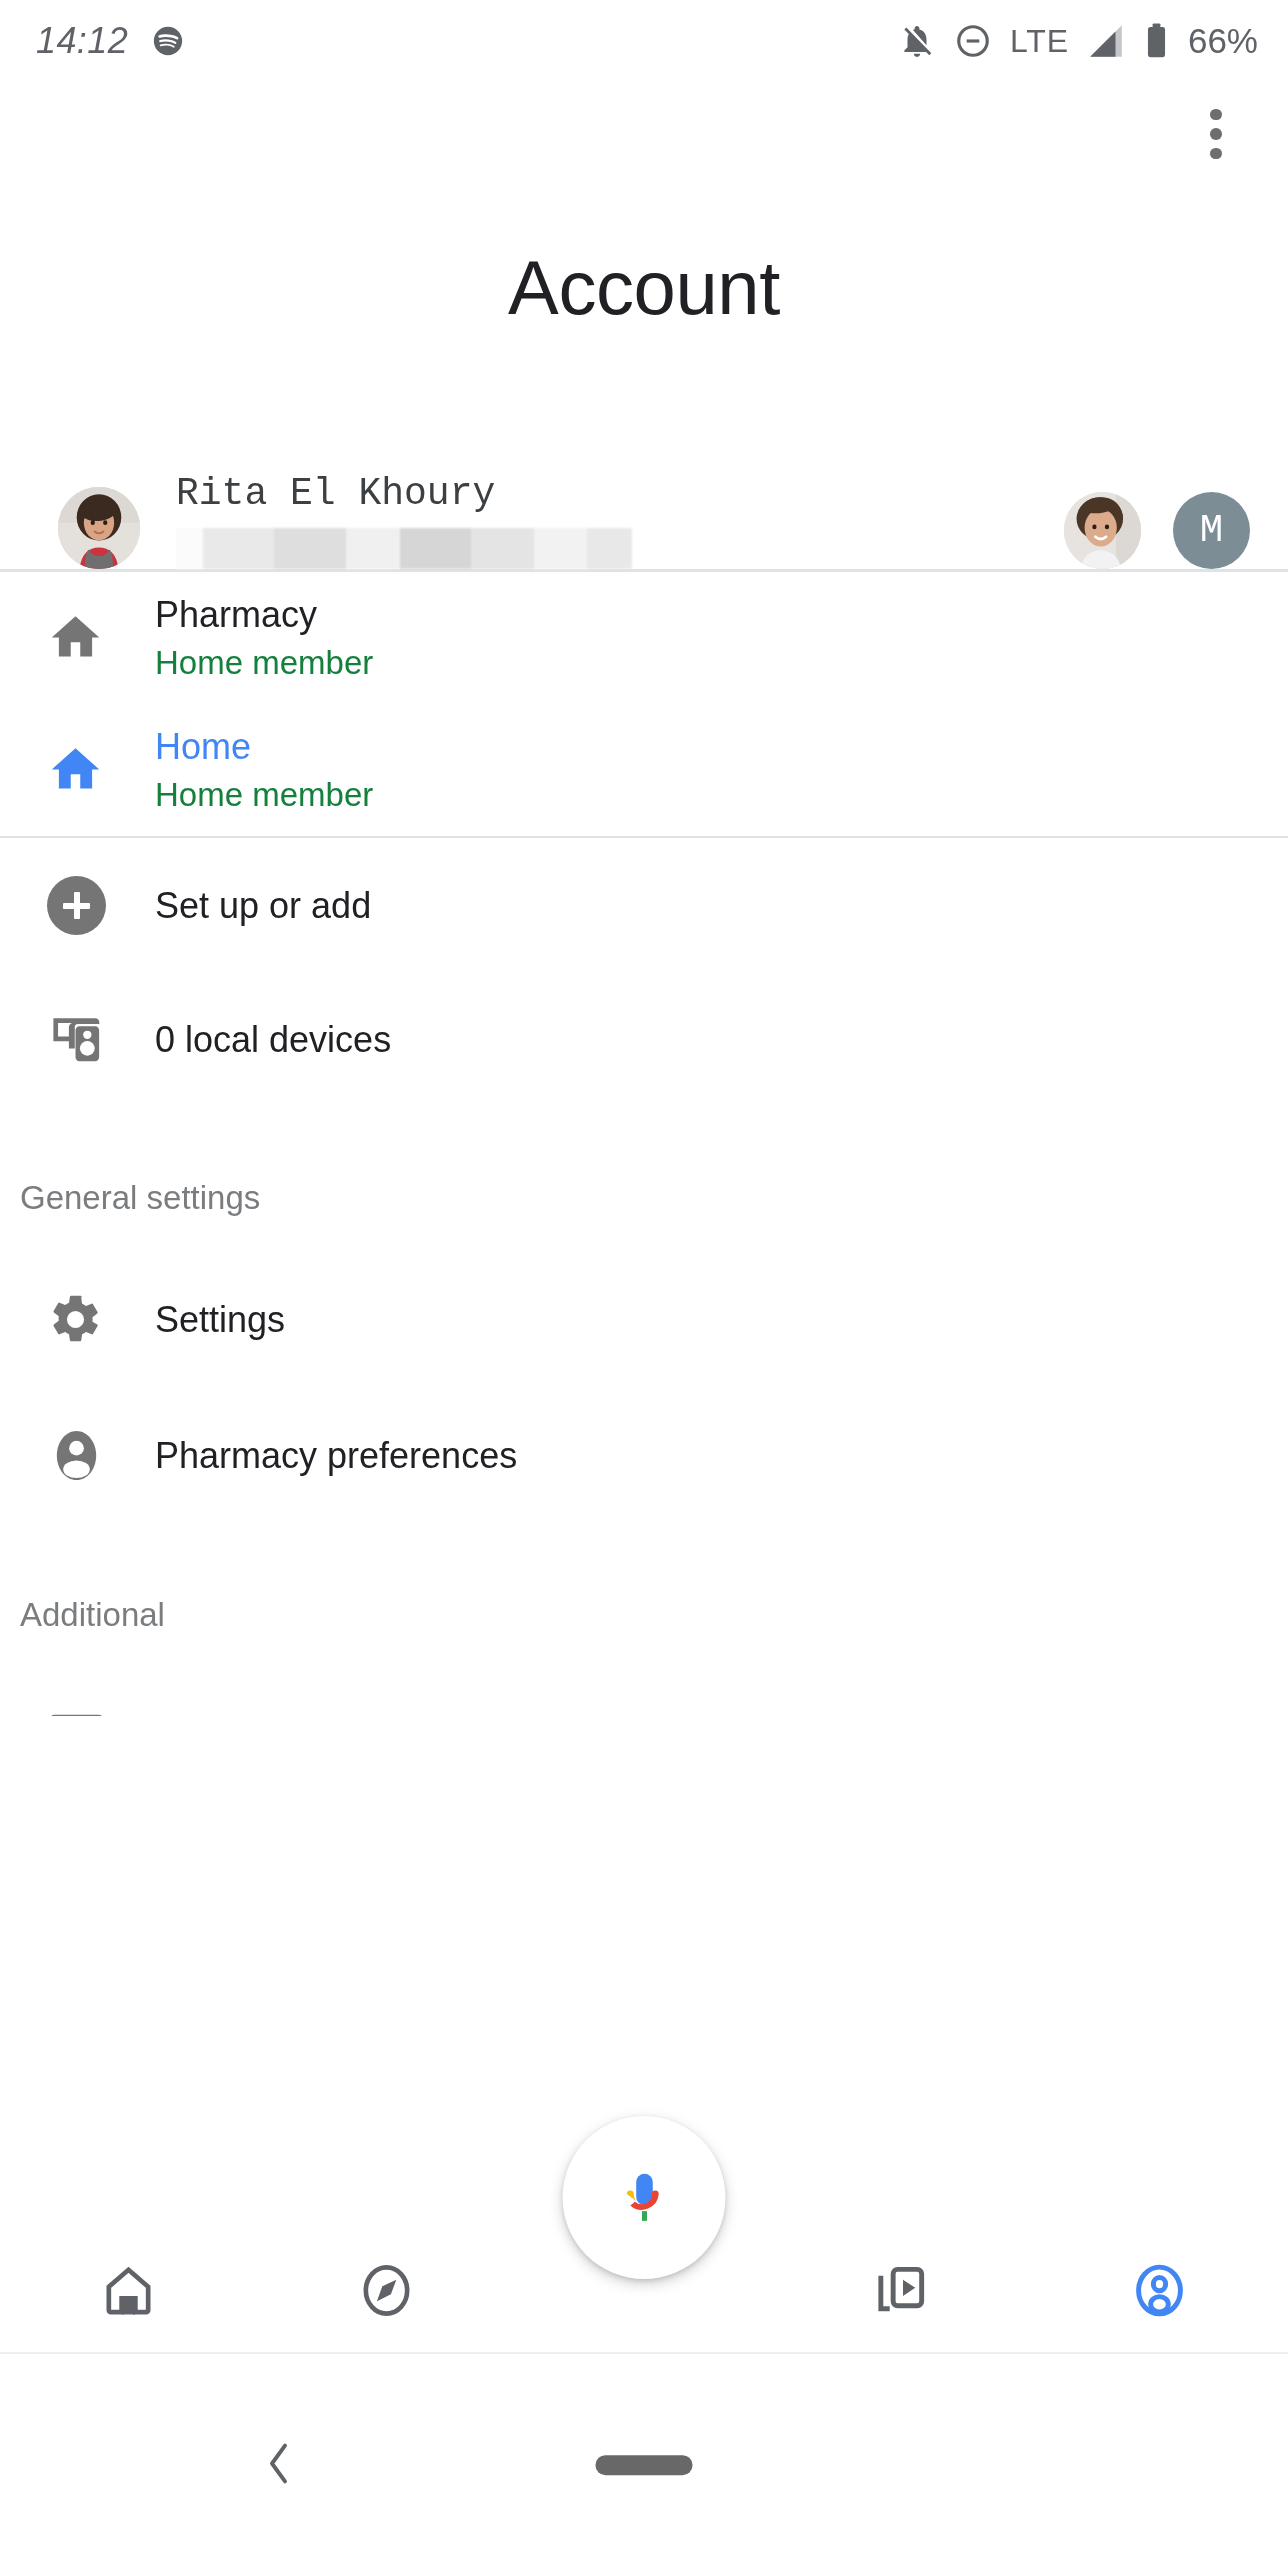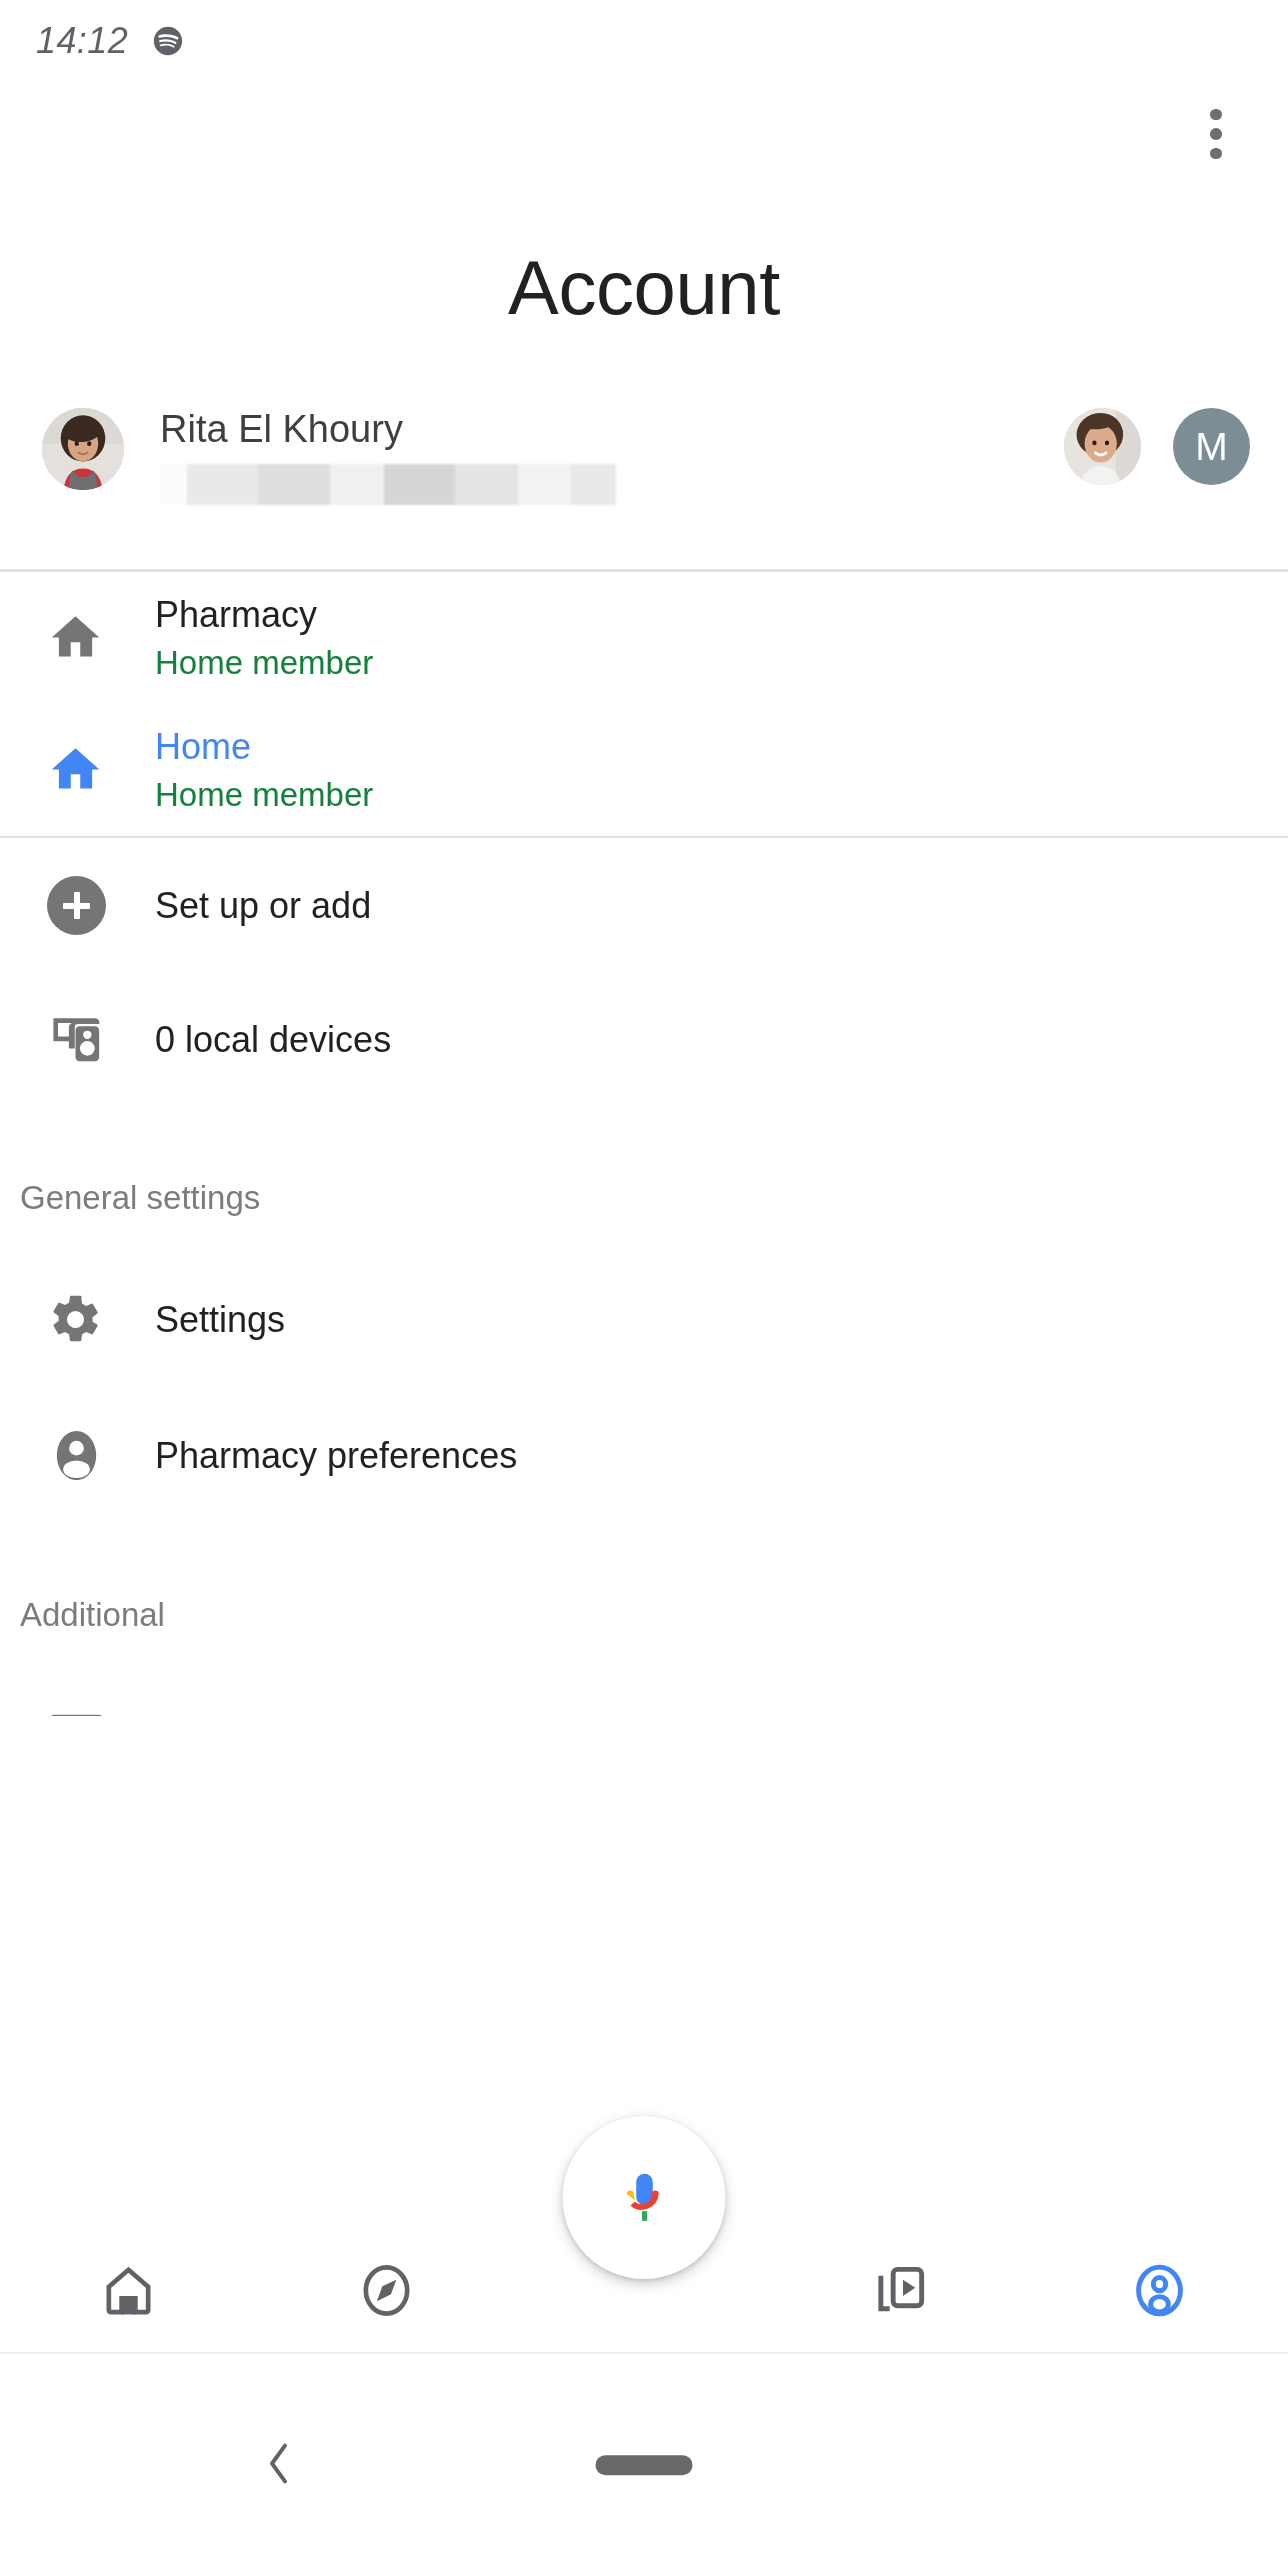--- a/index.html
+++ b/index.html
@@ -45,24 +45,25 @@
     font-size:76px;
     font-weight:300;
     color:#202124;
     letter-spacing:-0.4px;
     margin-top:70px;
     line-height:1;
   }
 
   
   .profile {
-    display:flex; align-items:flex-start;
-    padding:0 38px 0 42px;
+    display:flex; align-items:flex-end;
+    padding:0 38px 0 58px;
     height:161px;
     margin-top:82px;
+    font-family:Liberation Mono, monospace;
   }
   .avatar-main {
     width:82px; height:82px; border-radius:50%;
     overflow:hidden; flex:none; position:relative;
     background:#d8d3cf;
   }
   .avatar-art { position:absolute; inset:0; }
   .profile-text { margin-left:36px; flex:1; min-width:0; }
   .profile-name {
     font-size:38px; font-weight:400; color:#3c4043; line-height:1.15;
@@ -175,20 +176,47 @@
 <body>
 
 <div class="statusbar">
   <div class="sb-left">
     <span class="sb-time">14:12</span>
     <span>
       <svg class="icon-svg" width="34" height="34" viewBox="0 0 24 24" fill="#5f6368">
         <path d="M12 2C6.48 2 2 6.48 2 12s4.48 10 10 10 10-4.48 10-10S17.52 2 12 2zm4.59 14.43a.62.62 0 0 1-.86.21c-2.35-1.44-5.3-1.76-8.79-.96a.62.62 0 1 1-.28-1.21c3.81-.87 7.08-.5 9.72 1.11.29.18.39.57.21.85zm1.22-2.73a.78.78 0 0 1-1.07.26c-2.69-1.65-6.79-2.13-9.97-1.17a.78.78 0 1 1-.45-1.49c3.63-1.1 8.15-.56 11.24 1.33.36.23.48.71.25 1.07zm.11-2.85C14.7 8.94 9.4 8.77 6.32 9.7a.93.93 0 1 1-.54-1.78c3.54-1.07 9.39-.87 13.09 1.33a.93.93 0 1 1-.95 1.6z"></path>
       </svg>
     </span>
+  </div>
+  <div class="sb-right">
+    <span>
+      <svg class="icon-svg" width="38" height="38" viewBox="0 0 24 24" fill="#5f6368">
+        <path d="M20 18.69L7.84 6.14 5.27 3.49 4 4.76l2.8 2.8v.01c-.52.99-.8 2.16-.8 3.43v5l-2 2v1h13.73l2 2L21 19.72l-1-1.03zM12 22c1.11 0 2-.89 2-2h-4c0 1.11.89 2 2 2zm6-7.32V11c0-3.08-1.64-5.64-4.5-6.32v-.68C13.5 3.22 12.83 2.5 12 2.5s-1.5.72-1.5 1.5v.68c-.15.03-.29.08-.42.12-.1.03-.2.07-.3.11h-.01c-.01.01-.02.01-.03.02-.09.04-.18.08-.26.12 0 0-.01 0-.01.01L18 14.68z"></path>
+      </svg>
+    </span>
+    <span>
+      <svg class="icon-svg" width="38" height="38" viewBox="0 0 24 24" fill="none" stroke="#5f6368" stroke-width="2">
+        <circle cx="12" cy="12" r="9"></circle>
+          <line x1="8" y1="12" x2="16" y2="12"></line>
+      </svg>
+    </span>
+    <span class="lte">LTE</span>
+    <span>
+      <svg class="icon-svg" width="38" height="38" viewBox="0 0 24 24">
+        <path d="M2 22h20V2z" fill="#c4c7c9"></path>
+        <path d="M2 22h16V6z" fill="#5f6368"></path>
+      </svg>
+    </span>
+    <span>
+      <svg class="icon-svg" width="27" height="38" viewBox="0 0 14 24" fill="#5f6368">
+        <rect x="4.5" y="1" width="5" height="2.4" rx=".8"></rect>
+        <rect x="1.6" y="3.2" width="10.8" height="19" rx="1.6"></rect>
+      </svg>
+    </span>
+    <span class="sb-batt-text">66%</span>
   </div>
 </div>
 
 <div class="overflow-row">
   <div class="overflow-btn">
     <span></span>
     <span></span>
     <span></span>
   </div>
 </div>

